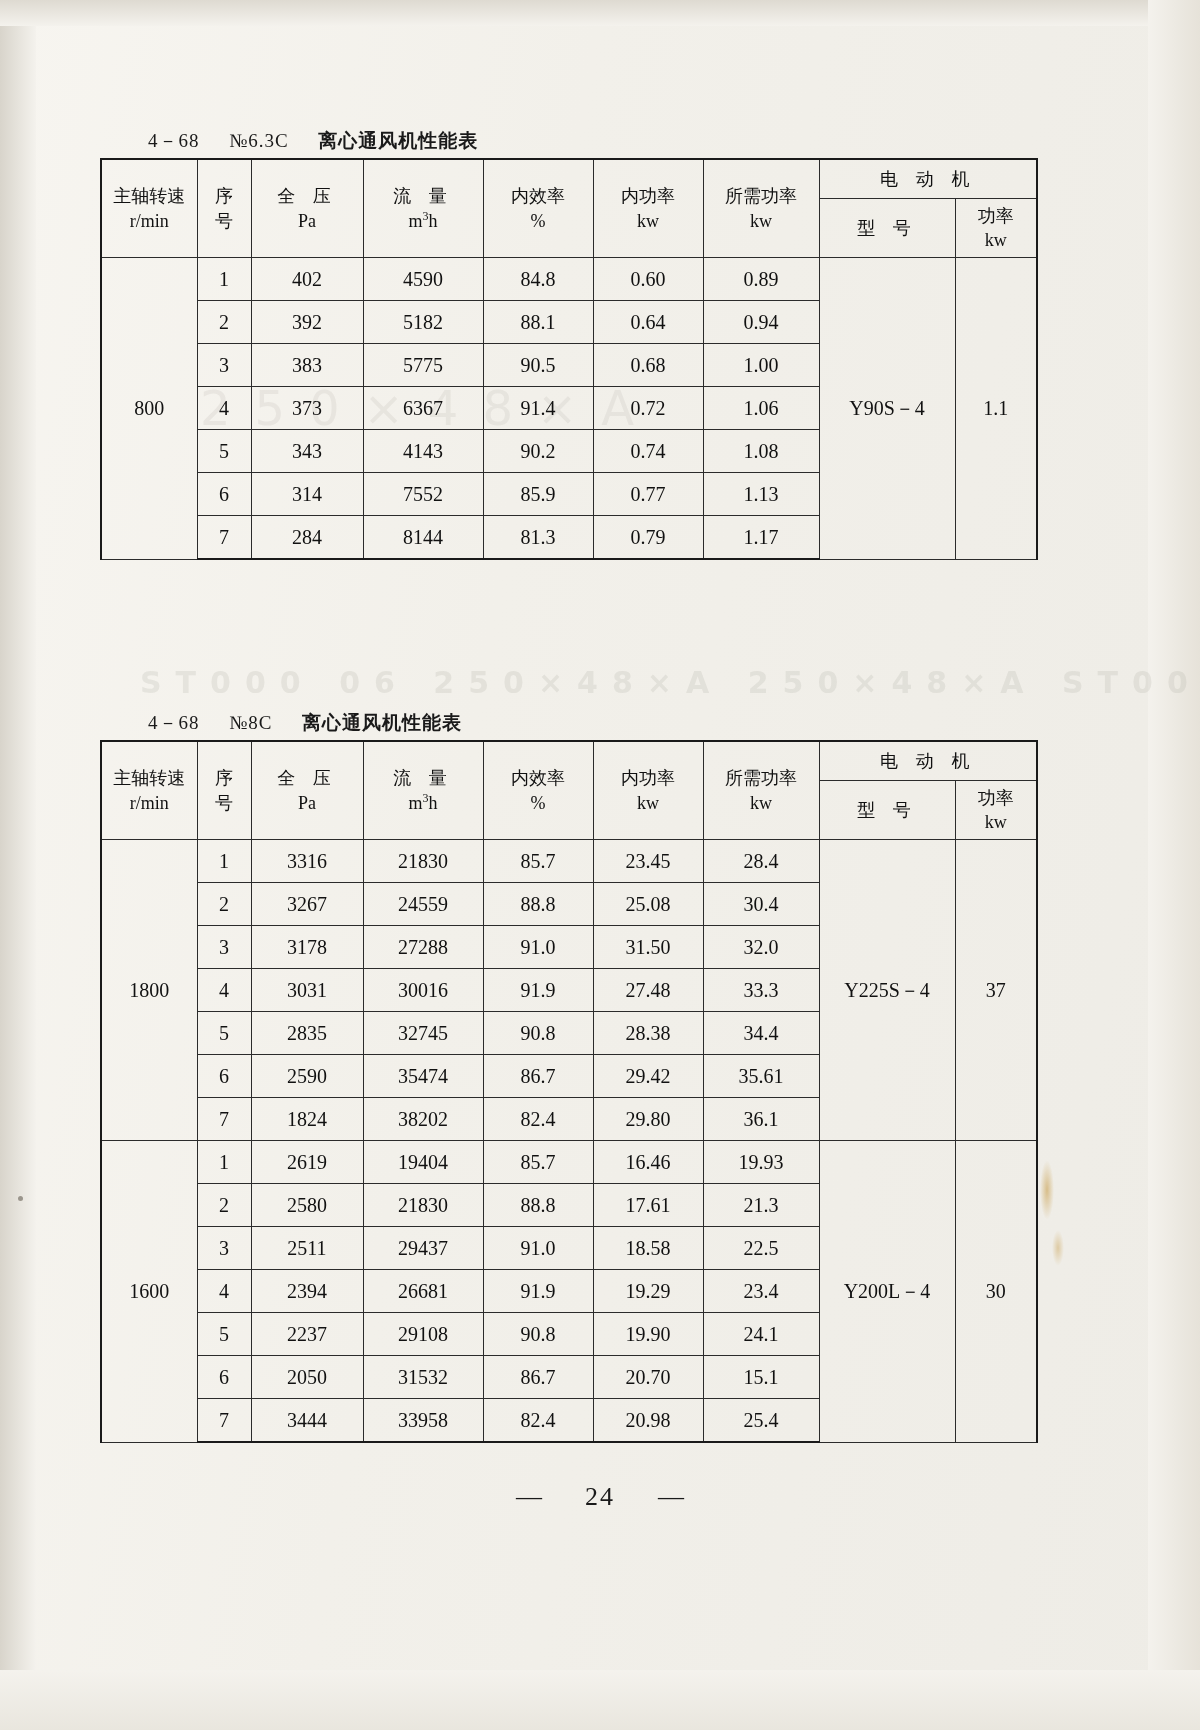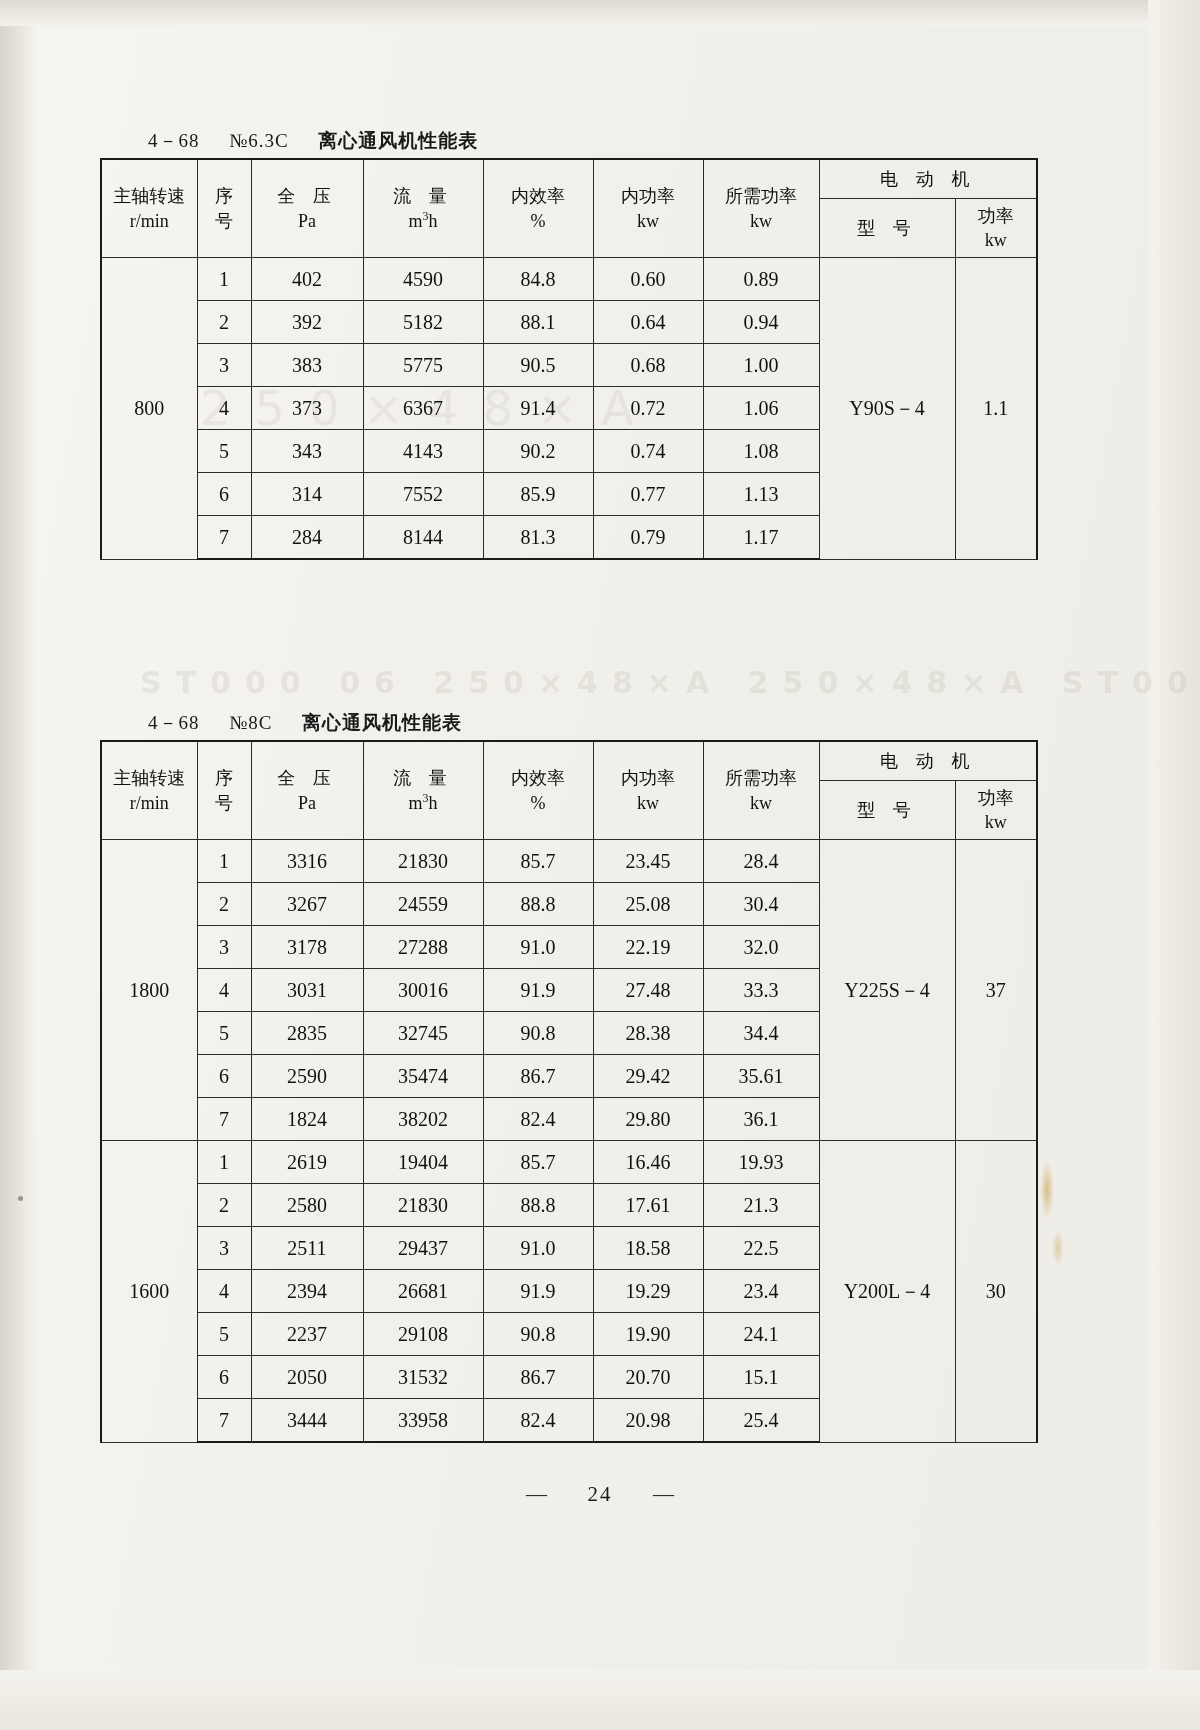--- a/index.html
+++ b/index.html
@@ -149,21 +149,21 @@
   .sp { letter-spacing: 6px; }
   sup { font-size: 12px; vertical-align: super; }
 
   .footer {
     position: absolute;
     left: 0;
     top: 1482px;
     width: 1200px;
     text-align: center;
     font-family: "Liberation Serif", serif;
-    font-size: 21px;
+    font-size: 26px;
     color: #1a1a1a;
     letter-spacing: 2px;
   }
   .footer .dash { letter-spacing: 0; }
 </style>
 </head>
 <body>
 
 <div class="page">
   <div class="edge-left"></div>
@@ -380,21 +380,21 @@
         <td class="num">24559</td>
         <td class="num">88.8</td>
         <td class="num">25.08</td>
         <td class="num">30.4</td>
       </tr>
       <tr>
         <td class="num" style="height:42px">3</td>
         <td class="num">3178</td>
         <td class="num">27288</td>
         <td class="num">91.0</td>
-        <td class="num">22.19</td>
+        <td class="num">31.50</td>
         <td class="num">32.0</td>
       </tr>
       <tr>
         <td class="num" style="height:42px">4</td>
         <td class="num">3031</td>
         <td class="num">30016</td>
         <td class="num">91.9</td>
         <td class="num">27.48</td>
         <td class="num">33.3</td>
       </tr>

